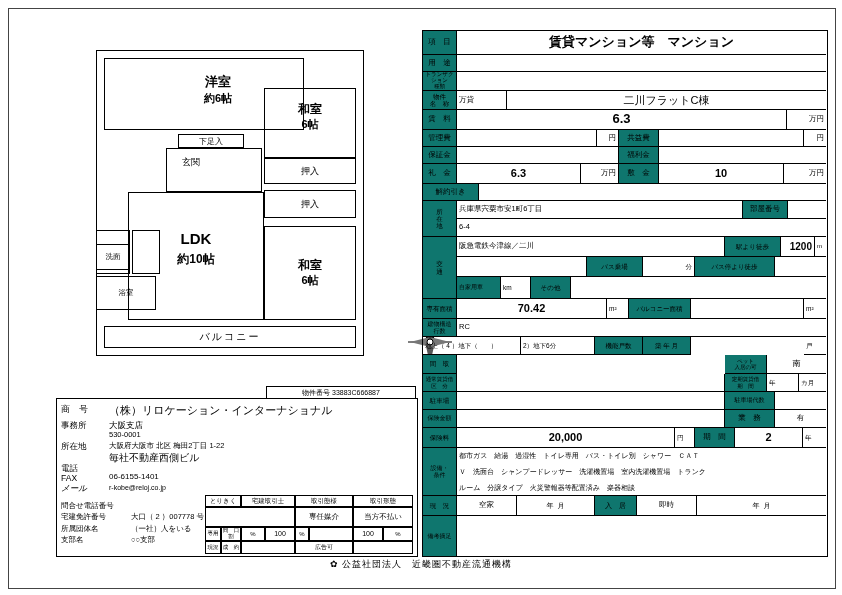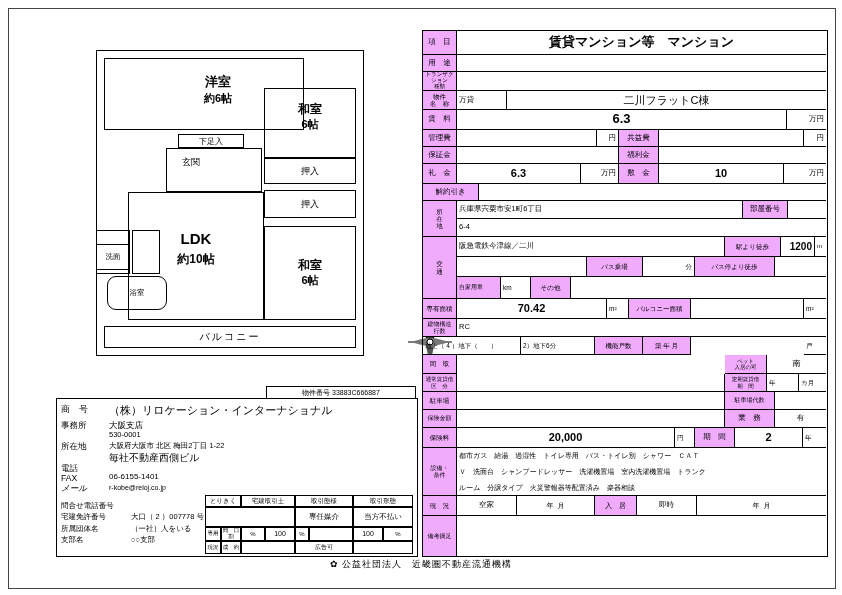--- a/index.html
+++ b/index.html
@@ -17,21 +17,21 @@
   #frame{position:absolute;left:8px;top:8px;width:826px;height:579px;border:1px solid #444;}
 
   
   #plan{position:absolute;left:56px;top:30px;width:360px;height:360px;}
   .rlabel{position:absolute;text-align:center;font-size:13px;line-height:1.25;font-weight:bold;}
   .rlabel small{font-size:11px;font-weight:bold;}
 
   
   #tbl{position:absolute;left:422px;top:30px;width:404px;height:525px;border:1px solid #000;}
   .cell{position:absolute;box-sizing:border-box;border-right:1px solid #000;border-bottom:1px solid #000;font-size:7.5px;line-height:1.1;display:flex;align-items:center;padding:0 2px;overflow:hidden;}
-  .hdr{background:#f0abfc;justify-content:center;font-size:7.5px;}
+  .hdr{background:#0f766e;justify-content:center;font-size:7.5px;}
   .val{justify-content:flex-start;}
   .big{font-size:13px;font-weight:bold;}
   .mid{font-size:11px;font-weight:bold;}
   .nb-r{border-right:none;}
   .nb-b{border-bottom:none;}
 
   
   #comp{position:absolute;left:56px;top:398px;width:360px;height:157px;border:1px solid #000;}
   .cl{position:absolute;font-size:8.5px;line-height:1.1;white-space:nowrap;}
   .cbx{position:absolute;box-sizing:border-box;border:1px solid #000;font-size:6.5px;display:flex;align-items:center;justify-content:center;text-align:center;line-height:1.05;}
@@ -87,21 +87,21 @@
     <div class="bx" style="left:208px;top:196px;width:92px;height:94px;"></div>
     <div class="rlabel" style="left:212px;top:228px;width:84px;font-size:12px;">
       <span>和室</span><br>
       <small>6帖</small>
     </div>
 
     <div class="bx" style="left:40px;top:200px;width:34px;height:44px;"></div>
     <div class="bx c" style="left:40px;top:214px;width:34px;height:26px;font-size:7.5px;">
       <span>洗面</span>
     </div>
-    <div class="bx c" style="left:51px;top:246px;width:60px;height:34px;font-size:7.5px;border-radius:9px;">
+    <div class="bx c" style="left:40px;top:246px;width:60px;height:34px;font-size:7.5px;">
       <span>浴室</span>
     </div>
     <div class="bx" style="left:76px;top:200px;width:28px;height:44px;"></div>
 
     <div class="bx c" style="left:48px;top:296px;width:252px;height:22px;font-size:10px;letter-spacing:2px;">
       <span>バルコニー</span>
     </div>
 
     <div class="abs" style="left:40px;top:20px;width:268px;height:306px;border:1px solid #000;"></div>
 

